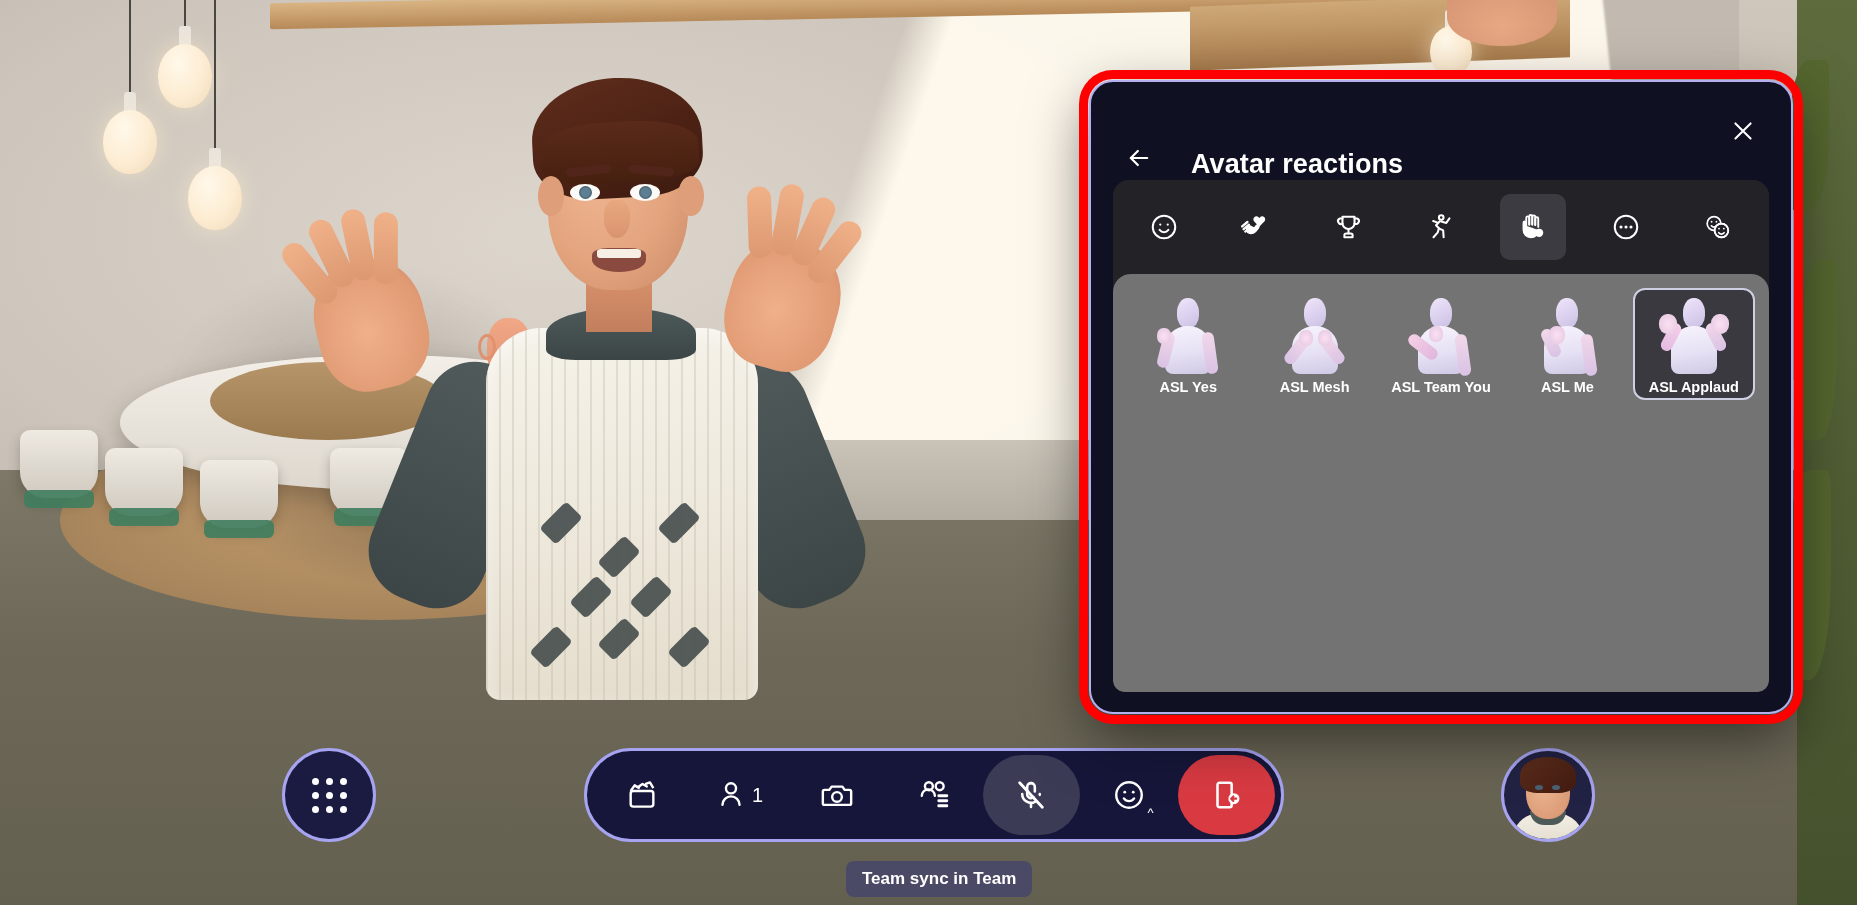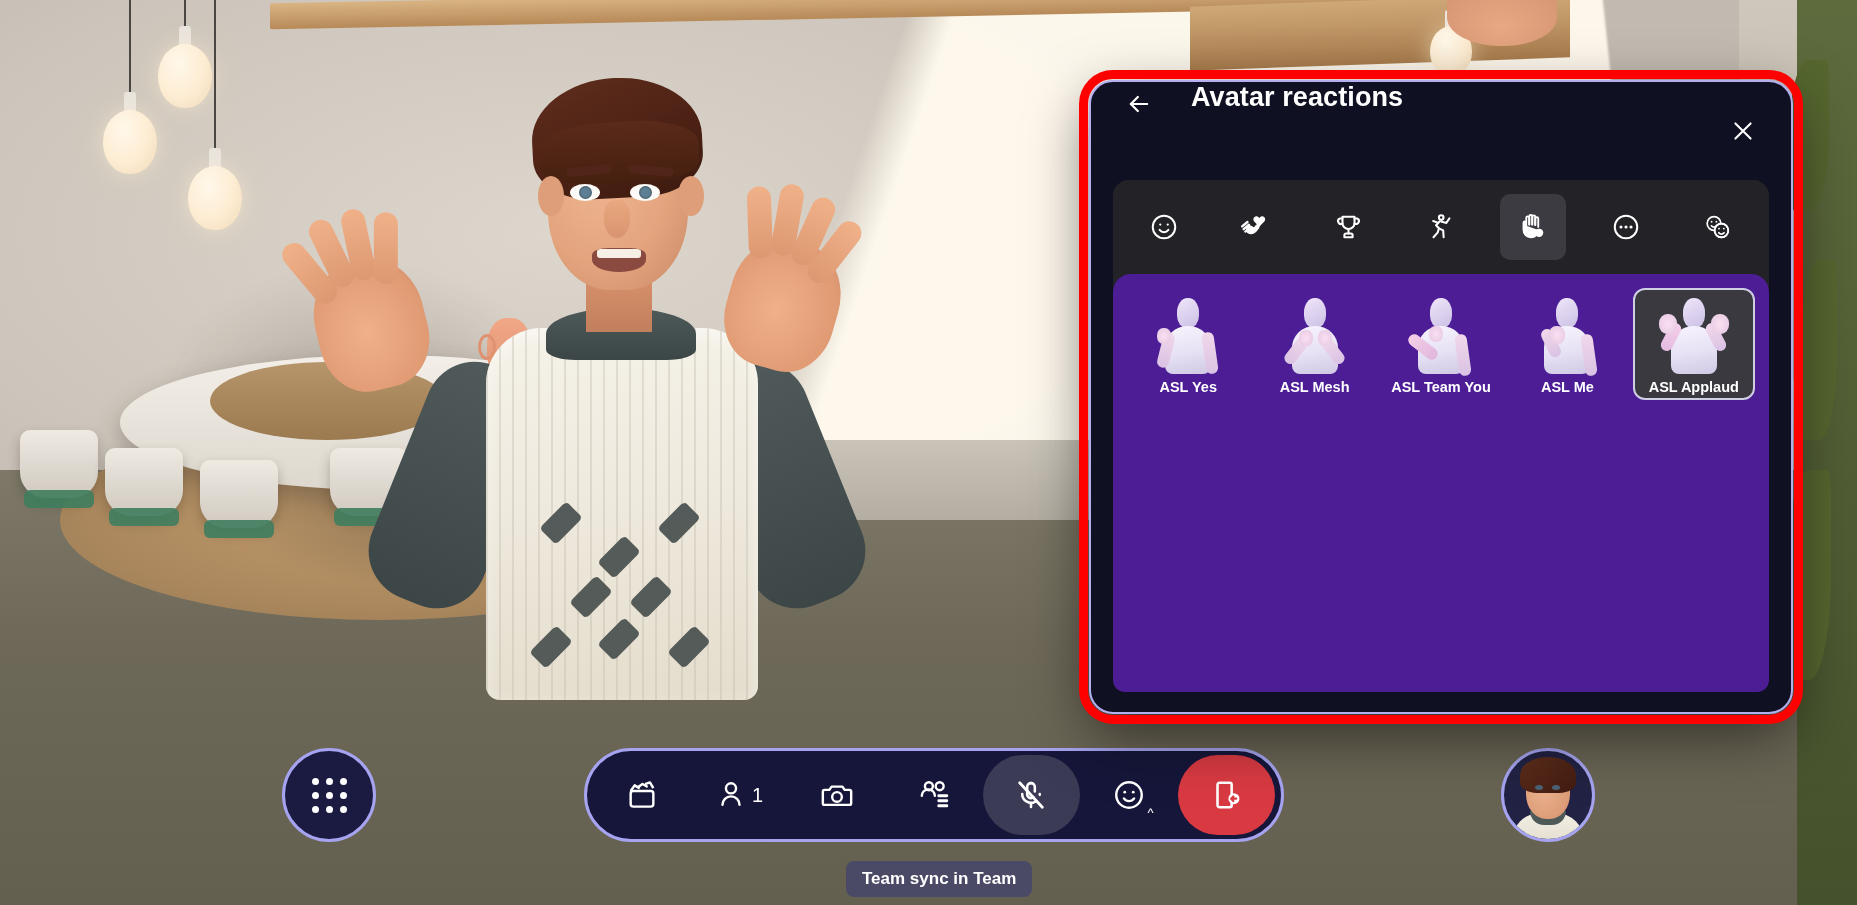--- a/index.html
+++ b/index.html
@@ -246,21 +246,21 @@
     border: 2px solid #b4b0f0;
     border-radius: 24px;
     z-index: 30;
     overflow: hidden;
     box-shadow: 0 20px 60px rgba(0,0,0,.55);
   }
 
   .panel-header {
     position: relative;
     height: 98px;
-    display: flex; align-items: flex-start;
+    display: flex; align-items: flex-end;
     padding: 0 26px;
   }
   .hdr-back {
     width: 44px; height: 44px; display: flex; align-items: center; justify-content: center;
     border-radius: 8px; cursor: pointer; color: #fff;
   }
   .hdr-title {
     flex: 0 0 auto;
     margin-left: 30px;
     color: #ffffff;
@@ -293,21 +293,21 @@
     width: 66px; height: 66px;
     display: flex; align-items: center; justify-content: center;
     border-radius: 10px;
     cursor: pointer;
     color: #ffffff;
   }
   .tab.selected { background: #3d3b42; }
 
   .grid-area {
     position: absolute; left: 0; right: 0; top: 94px; bottom: 0;
-    background: #4c1d95;
+    background: #737373;
     border-radius: 18px 18px 10px 10px;
     padding: 14px 14px 0 14px;
   }
   .grid {
     display: grid;
     grid-template-columns: repeat(5, 1fr);
     gap: 4px;
   }
   .reaction {
     position: relative;

